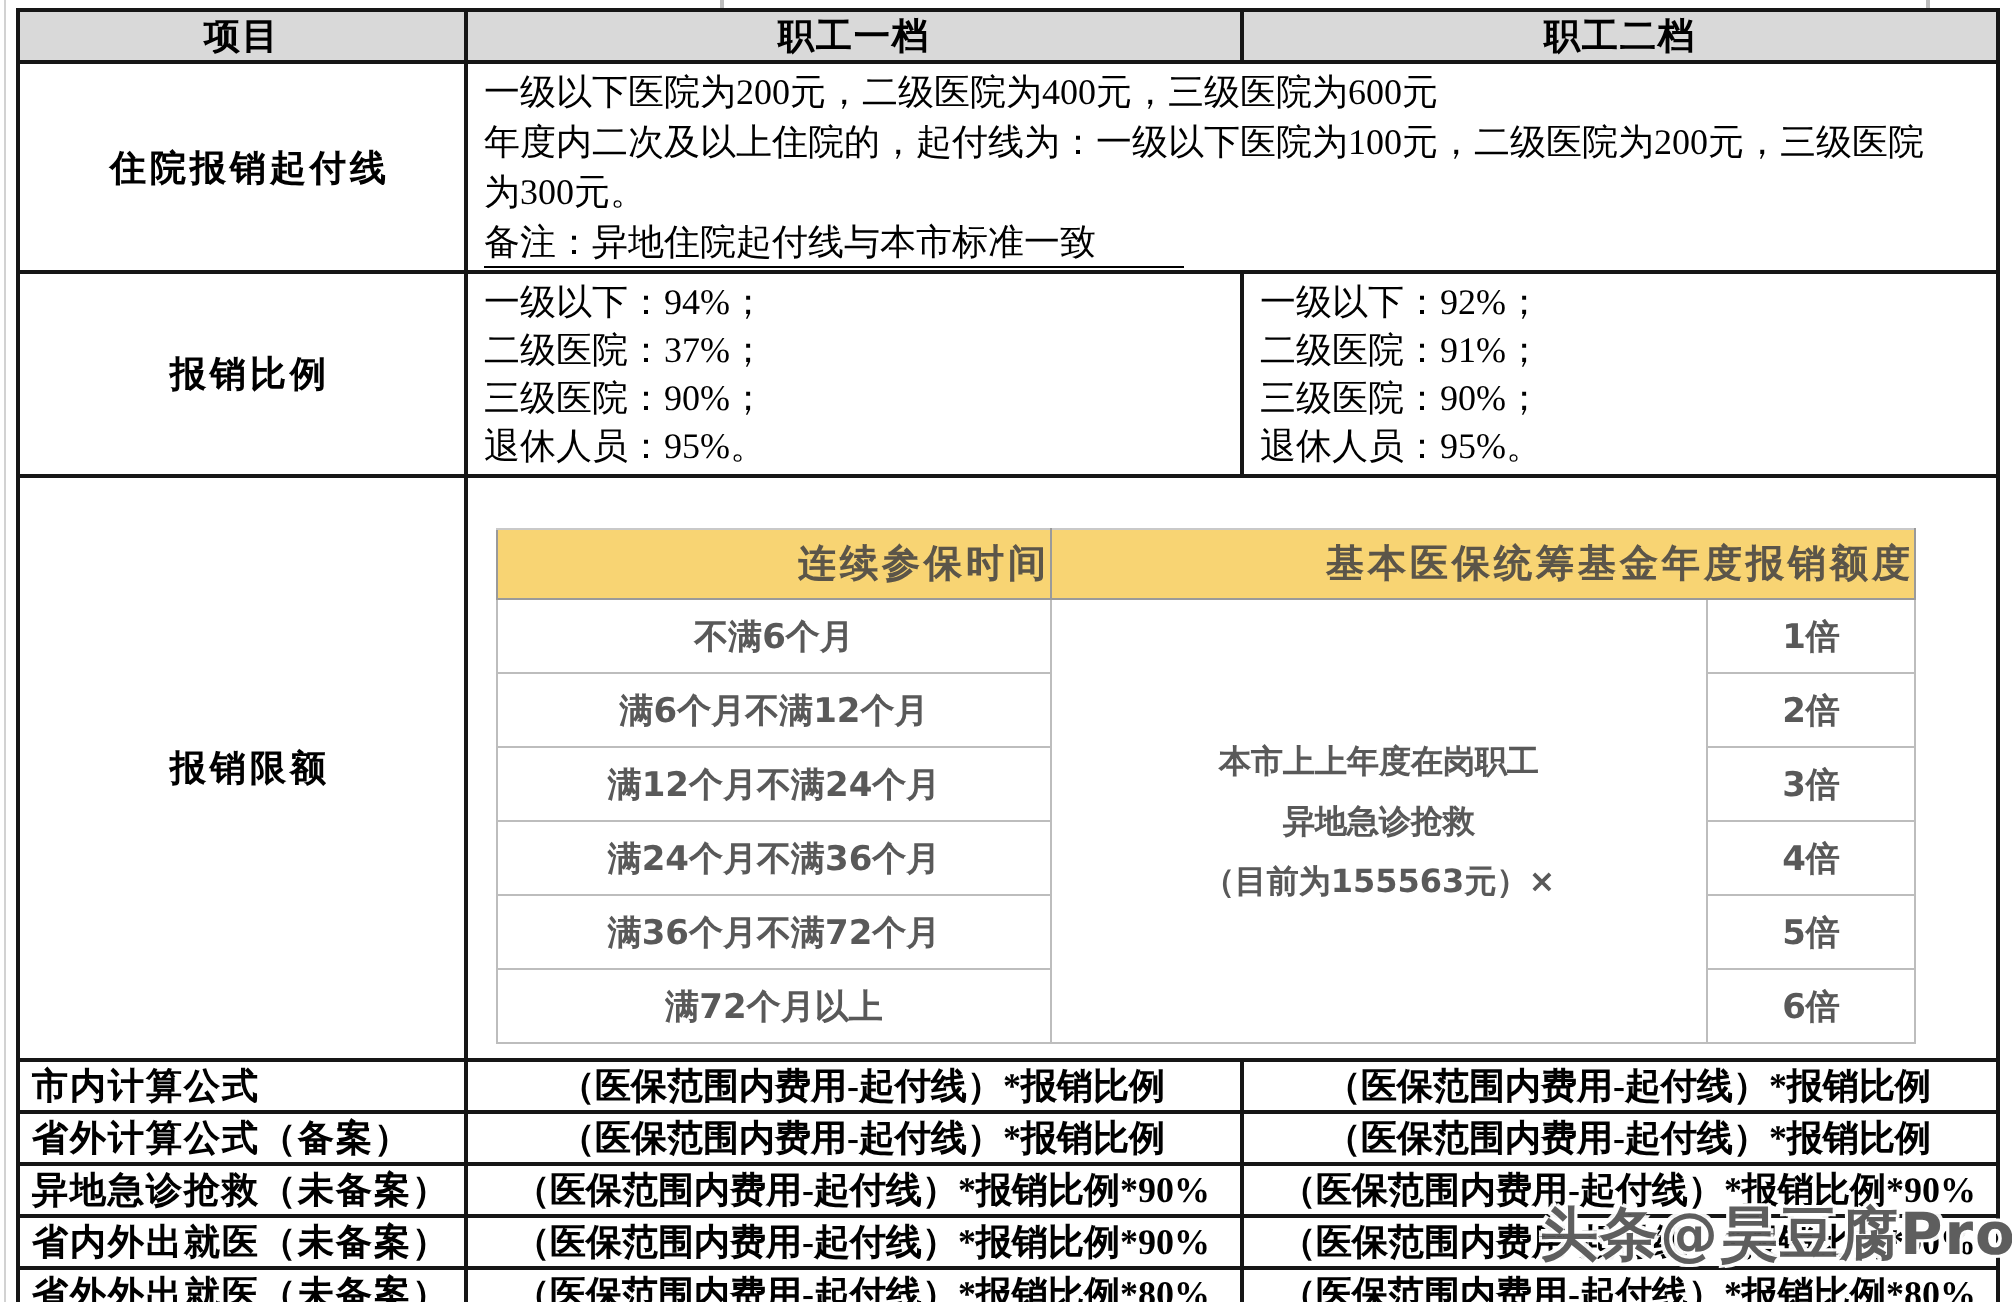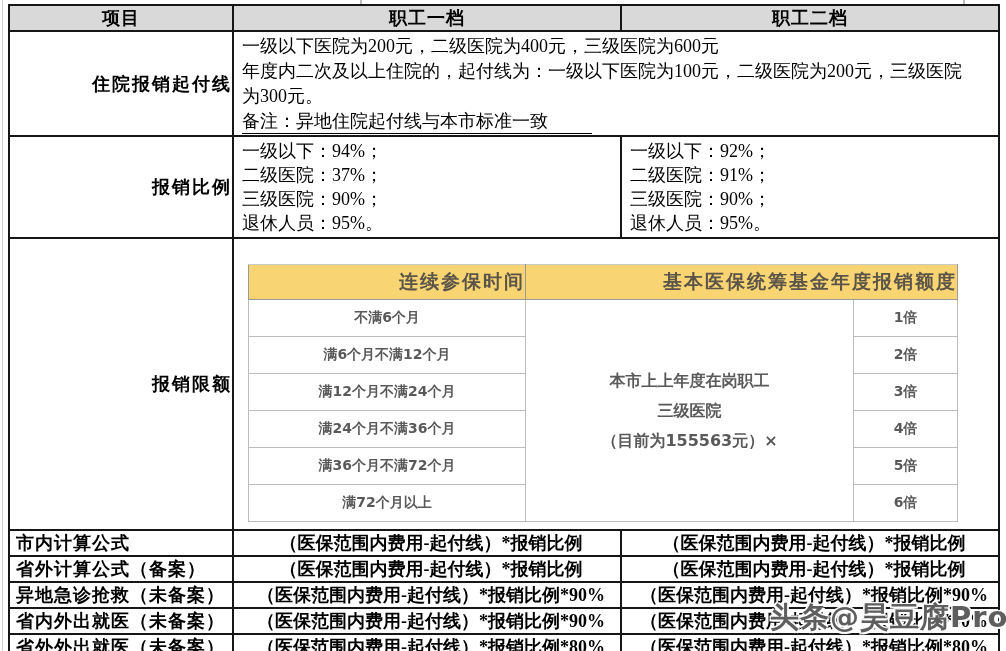--- a/index.html
+++ b/index.html
@@ -29,21 +29,21 @@
   }
   .main th, .main td { border: 2px solid #161616; padding: 0; }
   .main tr.hdr th {
     background: #d9d9d9;
     font-size: 18px; font-weight: bold; text-align: center;
     letter-spacing: 1px;
   }
   td.rlabel {
     font-size: 18px; font-weight: bold;
     padding-left: 8px; letter-spacing: 2px;
-    vertical-align: middle; text-align: right;
+    vertical-align: middle; text-align: center;
   }
   td.flabel {
     font-size: 18px; font-weight: bold;
     padding-left: 6px; letter-spacing: 1px;
     vertical-align: middle; white-space: nowrap;
   }
   td.content1 {
     font-size: 18px; line-height: 25px;
     padding: 2px 20px 1px 8px; vertical-align: top; text-align: left;
   }
@@ -71,21 +71,21 @@
   }
   .sub th {
     background: #f8d473;
     color: #5b5549;
     font-size: 19px; font-weight: bold; letter-spacing: 2px;
     height: 35px; text-align: right;
     border: 1.5px solid #9a9a9a; border-top: 1.5px solid #c9c9c9;
   }
   .sub td {
     border: 1.5px solid #bdbdbd;
-    color: #595959; font-size: 14px; font-weight: 600;
+    color: #595959; font-size: 17px; font-weight: 600;
     height: 37px; text-align: center;
   }
   .sub td.base { font-size: 16px; line-height: 30px; }
 
   .watermark {
     position: absolute; left: 770px; top: 598px;
     font-family: "DejaVu Sans", sans-serif;
     font-size: 29px; font-weight: bold; letter-spacing: 1px;
     color: rgba(66, 66, 66, 0.85);
     text-shadow:
@@ -156,21 +156,21 @@
           </colgroup>
           <tbody>
                 <tr>
             <th>连续参保时间</th>
             <th colspan="2">基本医保统筹基金年度报销额度</th>
           </tr>
           <tr>
             <td>不满6个月</td>
             <td rowspan="6" class="base">
               <div>本市上上年度在岗职工</div>
-              <div>三级医院</div>
+              <div>异地急诊抢救</div>
               <div>（目前为155563元）×</div>
             </td>
             <td>1倍</td>
           </tr>
           <tr>
             <td>满6个月不满12个月</td>
             <td>2倍</td>
           </tr>
           <tr>
             <td>满12个月不满24个月</td>

